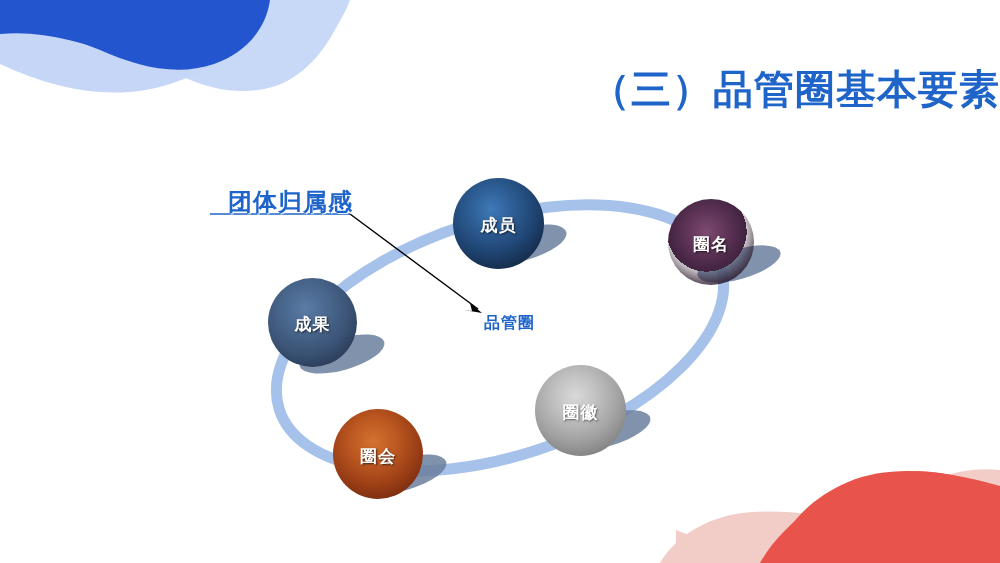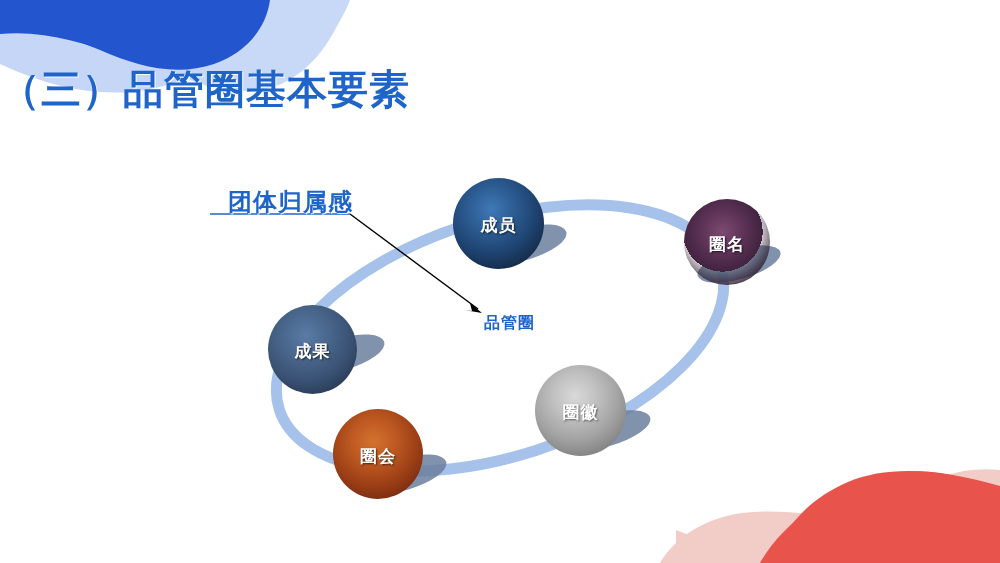--- a/index.html
+++ b/index.html
@@ -21,21 +21,21 @@
     top: 0;
     width: 1000px;
     height: 563px;
     pointer-events: none;
   }
   #title {
     position: absolute;
     left: 0;
     top: 62px;
     width: 1000px;
-    text-align: left;
+    text-align: right;
     font-size: 40px;
     font-weight: bold;
     letter-spacing: 1px;
     color: #1f64c8;
     text-shadow: 1px 1px 0 rgba(255,255,255,0.9);
     white-space: nowrap;
     font-family: Liberation Mono, monospace;
   }
   .node {
     position: absolute;
@@ -133,25 +133,25 @@
       <polygon points="482,313 470,303 472,311 464,310" fill="#000000"></polygon>
     </g>
   </svg>
 
   <div id="title">（三）品管圈基本要素</div>
 
   <div class="node sphere-member" style="left:453px; top:178px; width:91px; height:91px;">
     <span class="node-label">成员</span>
   </div>
 
-  <div class="node sphere-name" style="left:684px; top:199px; width:86px; height:86px;">
+  <div class="node sphere-name" style="left:668px; top:199px; width:86px; height:86px;">
     <span class="node-label">圈名</span>
   </div>
 
-  <div class="node sphere-result" style="left:268px; top:305px; width:89px; height:89px;">
+  <div class="node sphere-result" style="left:268px; top:278px; width:89px; height:89px;">
     <span class="node-label">成果</span>
   </div>
 
   <div class="node sphere-emblem" style="left:535px; top:365px; width:91px; height:91px;">
     <span class="node-label">圈徽</span>
   </div>
 
   <div class="node sphere-meeting" style="left:333px; top:409px; width:90px; height:90px;">
     <span class="node-label">圈会</span>
   </div>

